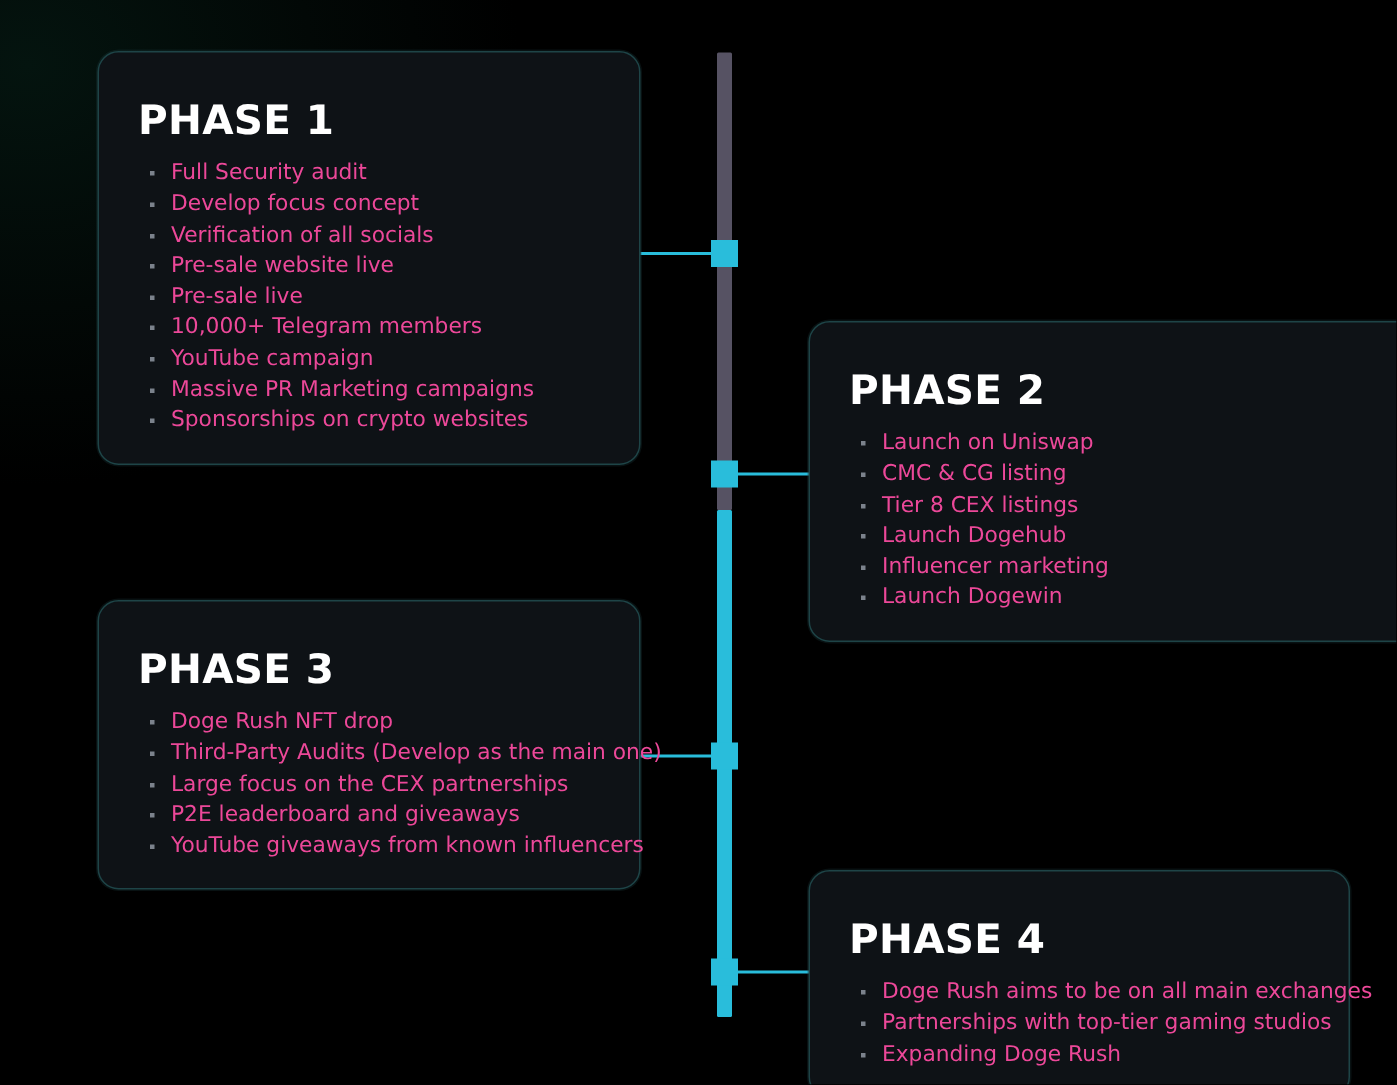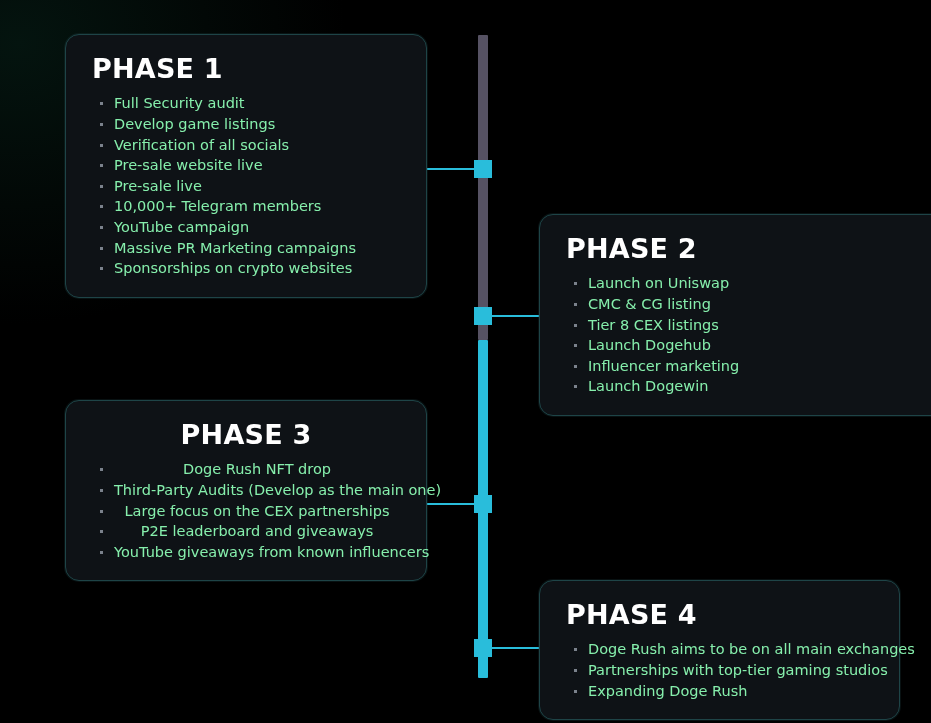--- a/index.html
+++ b/index.html
@@ -53,21 +53,21 @@
     background: #29bddb;
   }
 
   
   .card {
     position: absolute;
     box-sizing: border-box;
     background: #0e1216;
     border: 1px solid #1e4447;
     border-radius: 14px;
-    padding: 20px 26px 18px 26px;
+    padding: 32px 26px 18px 26px;
     box-shadow: 0 0 0 1px rgba(30,68,71,0.25);
   }
 
   .card-title {
     margin: 0 0 10px 0;
     color: #ffffff;
     font-size: 27px;
     font-weight: 700;
     letter-spacing: 0.2px;
     line-height: 1.05;
@@ -75,40 +75,40 @@
   }
 
   .card-list {
     list-style: none;
     margin: 0;
     padding: 0 0 0 22px;
   }
 
   .card-list li {
     position: relative;
-    color: #86efac;
+    color: #ec4899;
     font-size: 14.5px;
     line-height: 20.6px;
     white-space: nowrap;
   }
 
   .card-list li::before {
     content: "";
     position: absolute;
     left: -14px;
     top: 9px;
     width: 3px;
     height: 3px;
     background: #7b828c;
   }
 
   
   #card-phase-1 { left: 65px;  top: 34px;  width: 362px; }
   #card-phase-2 { left: 539px; top: 214px; width: 425px; }
-  #card-phase-3 { left: 65px;  top: 400px; width: 362px; text-align: center; }
+  #card-phase-3 { left: 65px;  top: 400px; width: 362px; }
   #card-phase-4 { left: 539px; top: 580px; width: 361px; }
 
   #node-1 { top: 160px; }
   #node-2 { top: 307px; }
   #node-3 { top: 495px; }
   #node-4 { top: 639px; }
 
   #connector-1 { left: 427px; top: 168px; width: 48px; }
   #connector-2 { left: 492px; top: 315px; width: 48px; }
   #connector-3 { left: 427px; top: 503px; width: 48px; }
@@ -129,21 +129,21 @@
 
   <div class="connector" id="connector-1"></div>
   <div class="connector" id="connector-2"></div>
   <div class="connector" id="connector-3"></div>
   <div class="connector" id="connector-4"></div>
 
   <div class="card" id="card-phase-1">
     <h2 class="card-title">PHASE 1</h2>
     <ul class="card-list">
       <li>Full Security audit</li>
-      <li>Develop game listings</li>
+      <li>Develop focus concept</li>
       <li>Verification of all socials</li>
       <li>Pre-sale website live</li>
       <li>Pre-sale live</li>
       <li>10,000+ Telegram members</li>
       <li>YouTube campaign</li>
       <li>Massive PR Marketing campaigns</li>
       <li>Sponsorships on crypto websites</li>
     </ul>
   </div>
 

